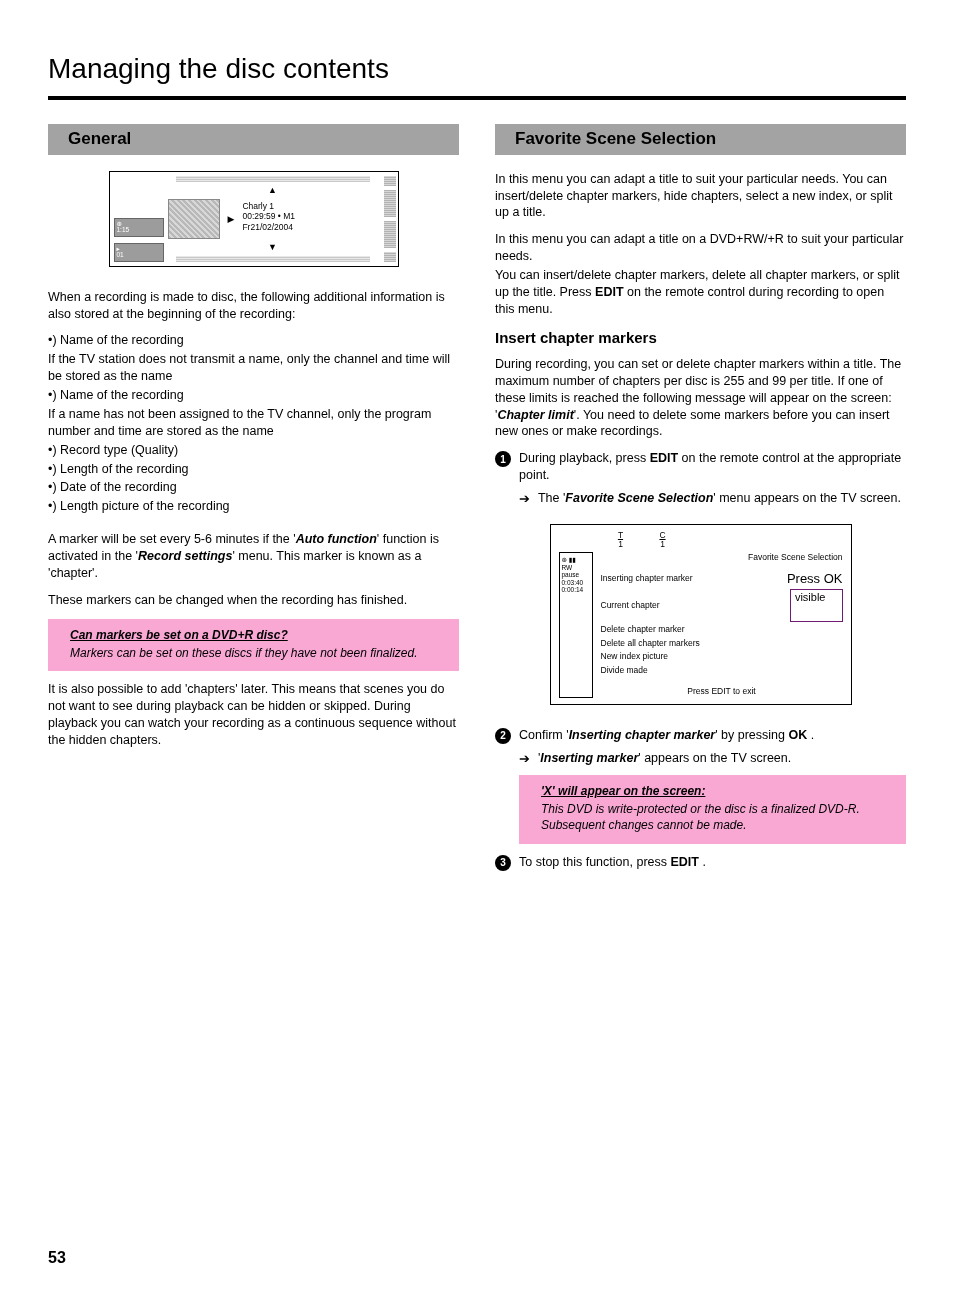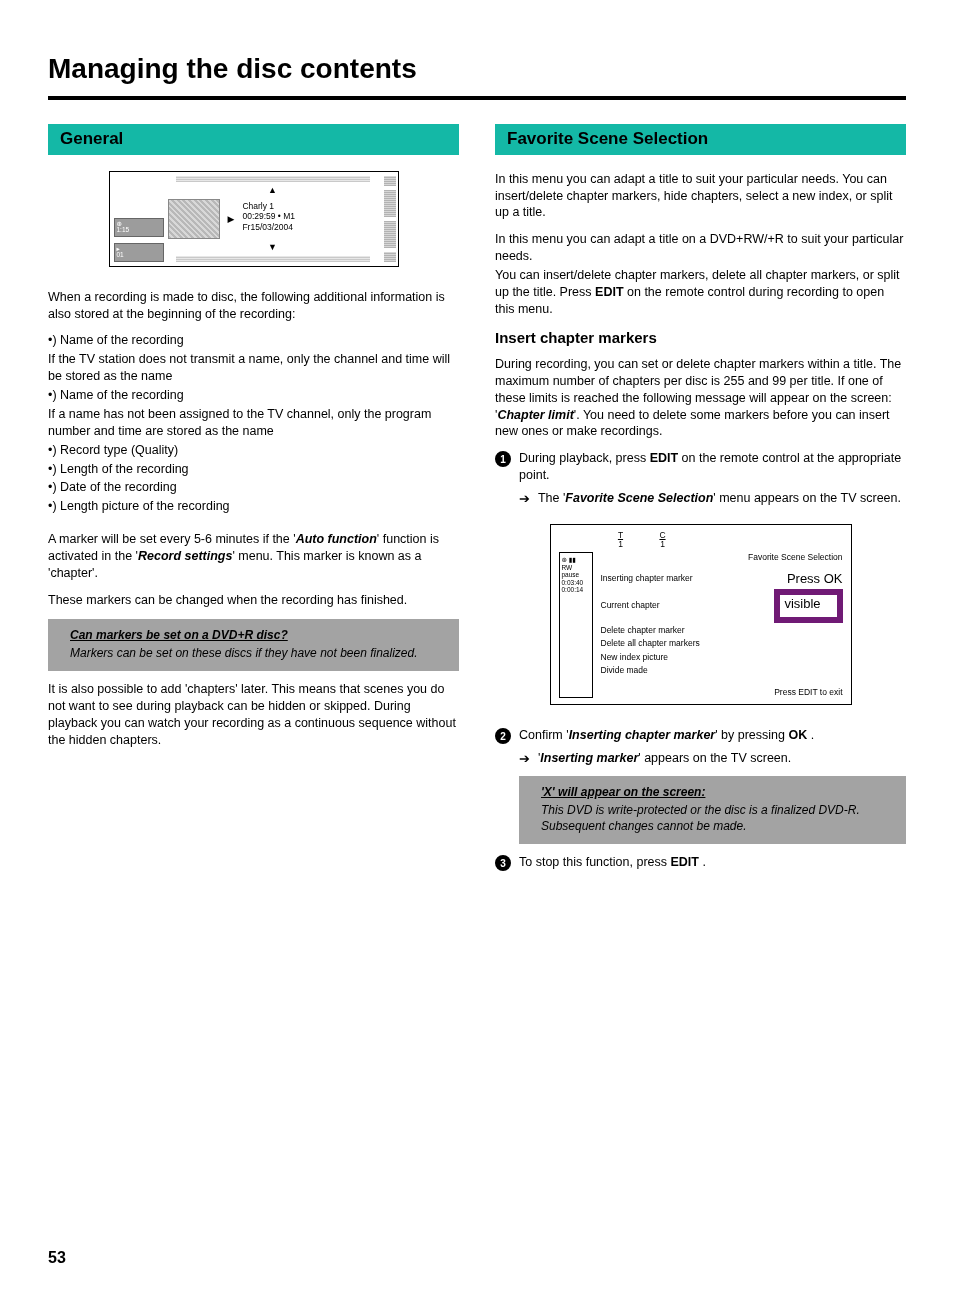--- a/index.html
+++ b/index.html
@@ -7,53 +7,53 @@
     font-family: Arial, Helvetica, sans-serif;
     background: #fff;
     color: #000;
     width: 954px;
     padding: 50px 48px 30px 48px;
     font-size: 12.5px;
     line-height: 1.35;
   }
   .page-title {
     font-size: 28px;
-    font-weight: bold;
+    font-weight: normal;
     margin-bottom: 8px;
   }
   .title-rule {
     border: none;
     border-top: 4px solid #000;
     margin-bottom: 24px;
   }
   .columns {
     display: flex;
     gap: 36px;
   }
   .col {
     flex: 1;
     min-width: 0;
   }
   .section-head {
-    background: #14b8a6;
+    background: #a3a3a3;
     font-size: 17px;
     font-weight: bold;
-    padding: 4px 12px;
+    padding: 4px 20px;
     margin-bottom: 16px;
   }
   .sub-head {
     font-size: 15px;
     font-weight: bold;
     margin: 6px 0 8px 0;
   }
   p { margin-bottom: 10px; }
   .bullet { margin: 0 0 2px 0; }
   .tight { margin-bottom: 2px; }
   .note-box {
-    background: #a3a3a3;
+    background: #f9a8d4;
     padding: 8px 10px 10px 22px;
     margin: 8px 0 10px 0;
   }
   .note-title {
     font-style: italic;
     font-weight: bold;
     text-decoration: underline;
     margin-bottom: 2px;
     font-size: 12px;
   }
@@ -202,22 +202,22 @@
     padding: 3px 2px;
     font-size: 6.5px;
     line-height: 1.15;
     text-align: left;
   }
   .tv2-main { flex: 1; }
   .tv2-title { text-align: right; font-size: 8.5px; margin-bottom: 6px; }
   .tv2-row { display: flex; justify-content: space-between; align-items: center; margin: 2px 0; }
   .tv2-row .lbl { font-size: 8.5px; }
   .tv2-row .act { font-size: 13px; }
-  .visible-box { border: 6px solid #701a75; padding: 0 16px 4px 4px; font-size: 13px; }
-  .tv2-footer { text-align: right; font-size: 8.5px; margin-top: 10px; }
+  .visible-box { border: 1px solid #701a75; padding: 0 16px 16px 4px; font-size: 11px; }
+  .tv2-footer { text-align: center; font-size: 8.5px; margin-top: 10px; }
 </style>
 </head>
 <body>
 
 <h1 class="page-title">Managing the disc contents</h1>
 <hr class="title-rule">
 
 <div class="columns">
 
   <div class="col">
@@ -236,21 +236,21 @@
       </div>
       <div class="tv1-mid">
         <div class="stripe"></div>
         <div class="arrow-up">▲</div>
         <div class="tv1-row">
           <div class="thumb"></div>
           <div class="tv1-play">▶</div>
           <div class="tv1-meta">
             <div>Charly 1</div>
             <div>00:29:59 • M1</div>
-            <div>Fr15/03/2004</div>
+            <div>Fr21/02/2004</div>
           </div>
         </div>
         <div class="arrow-down">▼</div>
         <div class="stripe"></div>
       </div>
       <div class="tv1-right">
         <div class="rbar rbar-small"></div>
         <div class="rbar"></div>
         <div class="rbar"></div>
         <div class="rbar rbar-small"></div>

